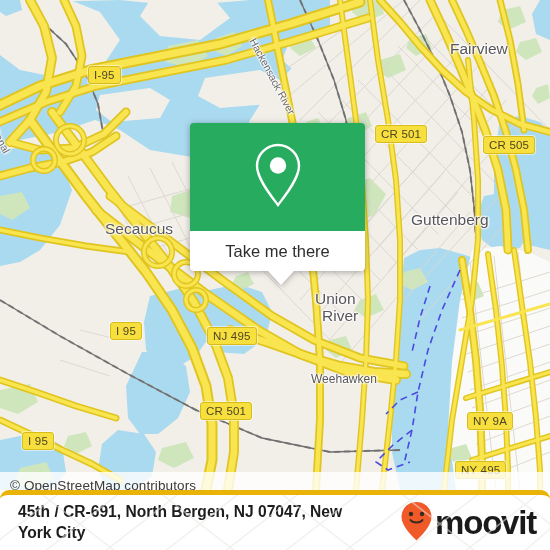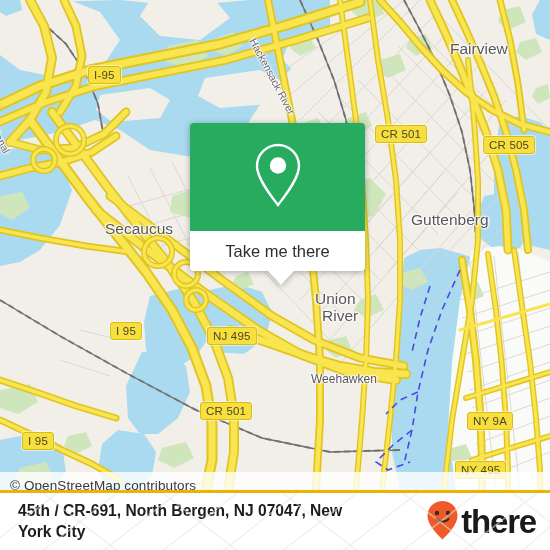--- a/index.html
+++ b/index.html
@@ -85,21 +85,22 @@
   #footer {
     position: absolute;
     left: 0; top: 490px;
     width: 550px; height: 60px;
     background: #ffffff;
     display: flex;
     align-items: center;
     justify-content: space-between;
     padding: 0 14px 0 18px;
     z-index: 50;
-    border-top: 3px solid #eab308;
+    border-top: 5px solid #eab308;
+    border-radius: 9px;
   }
   #footer-address {
     font-size: 15.6px;
     line-height: 1.30;
     color: #1d1d1d;
     font-weight: 600;
     max-width: 360px;
   }
   #brand {
     display: flex;
@@ -474,17 +475,17 @@
     <div id="footer-address">45th / CR-691, North Bergen, NJ 07047, New York City</div>
     <div id="brand">
       <span>
         <svg width="33" height="40" viewBox="0 0 33 40">
           <path d="M16.5 1 C8 1 1.5 7.6 1.5 16 C1.5 25 12 35 16.5 39.5 C21 35 31.5 25 31.5 16 C31.5 7.6 25 1 16.5 1 Z" fill="#ef5a28"></path>
           <circle cx="11" cy="13" r="2.2" fill="#3a2a20"></circle>
           <circle cx="22" cy="13" r="2.2" fill="#3a2a20"></circle>
           <path d="M10.5 19 C12.6 22.2 20.4 22.2 22.5 19" fill="none" stroke="#3a2a20" stroke-width="2" stroke-linecap="round"></path>
         </svg>
       </span>
-      <span id="brand-word">there</span>
+      <span id="brand-word">moovit</span>
     </div>
   </div>
 
 </div>
 
 </body></html>

